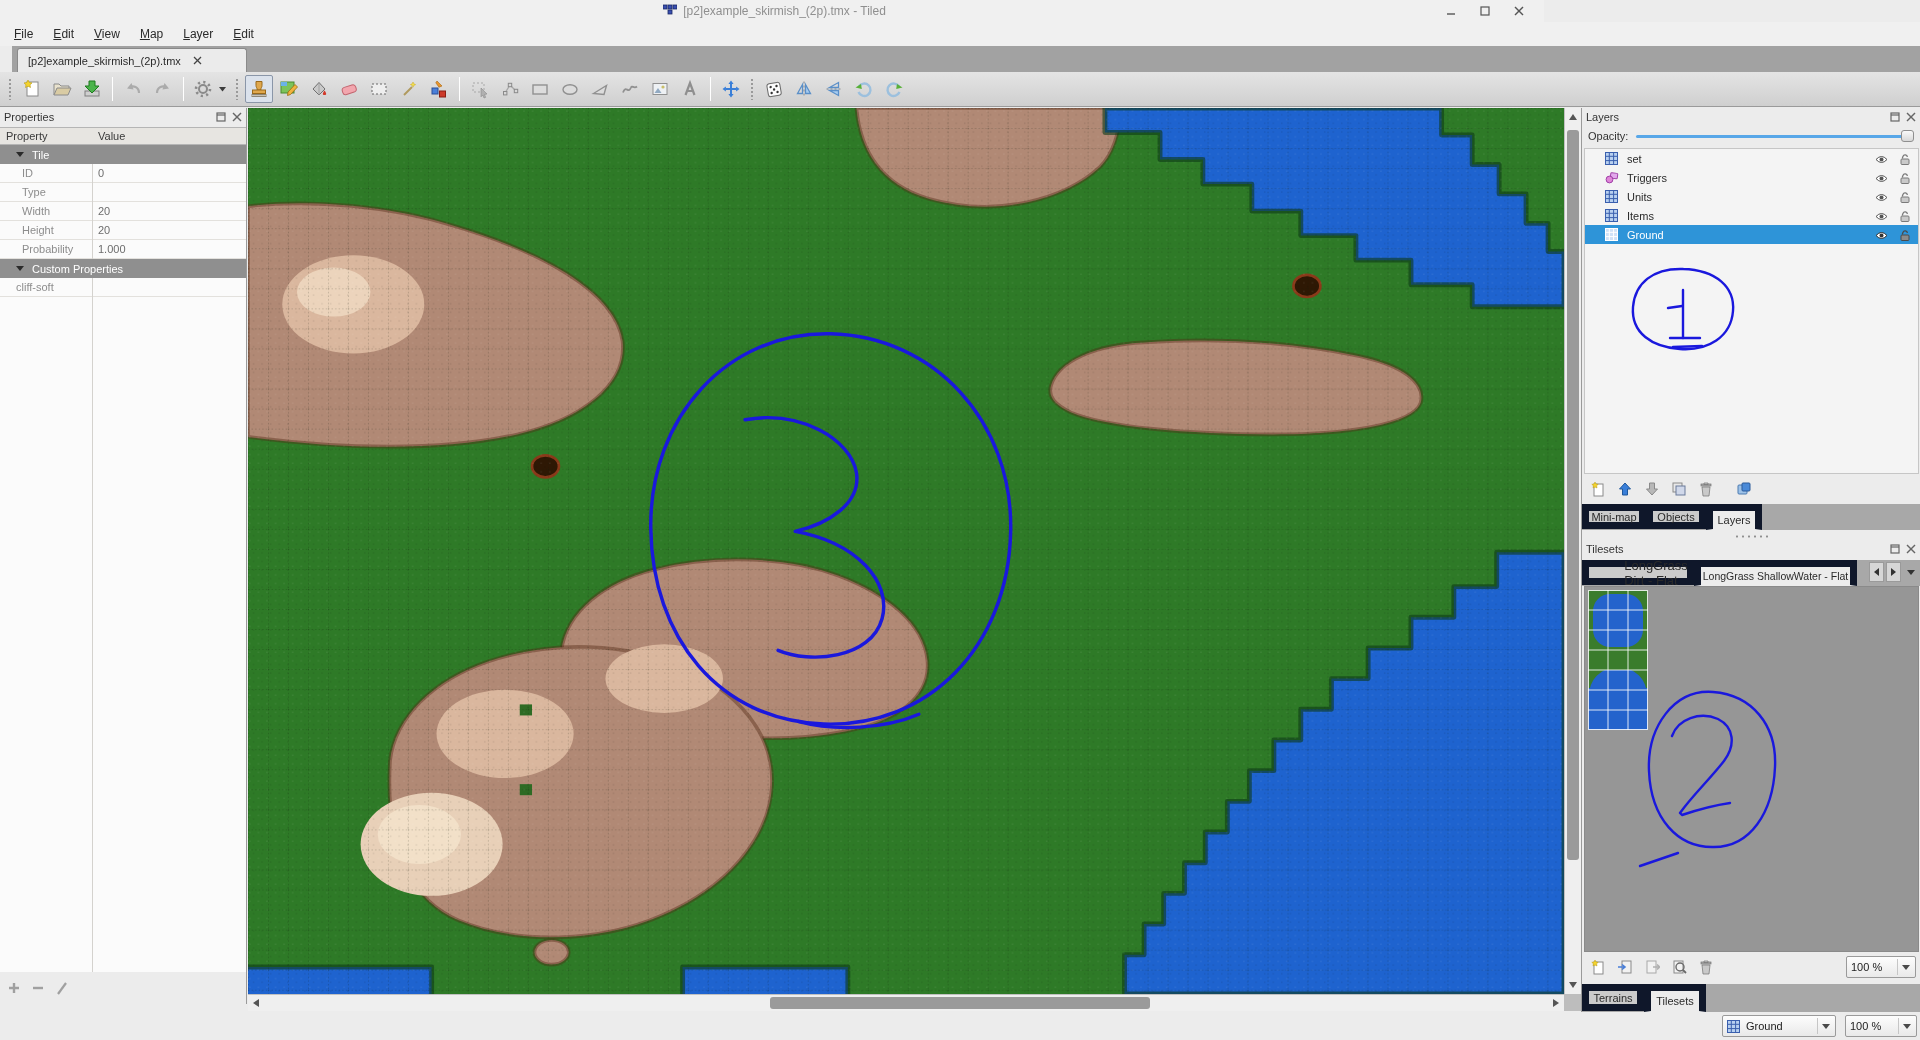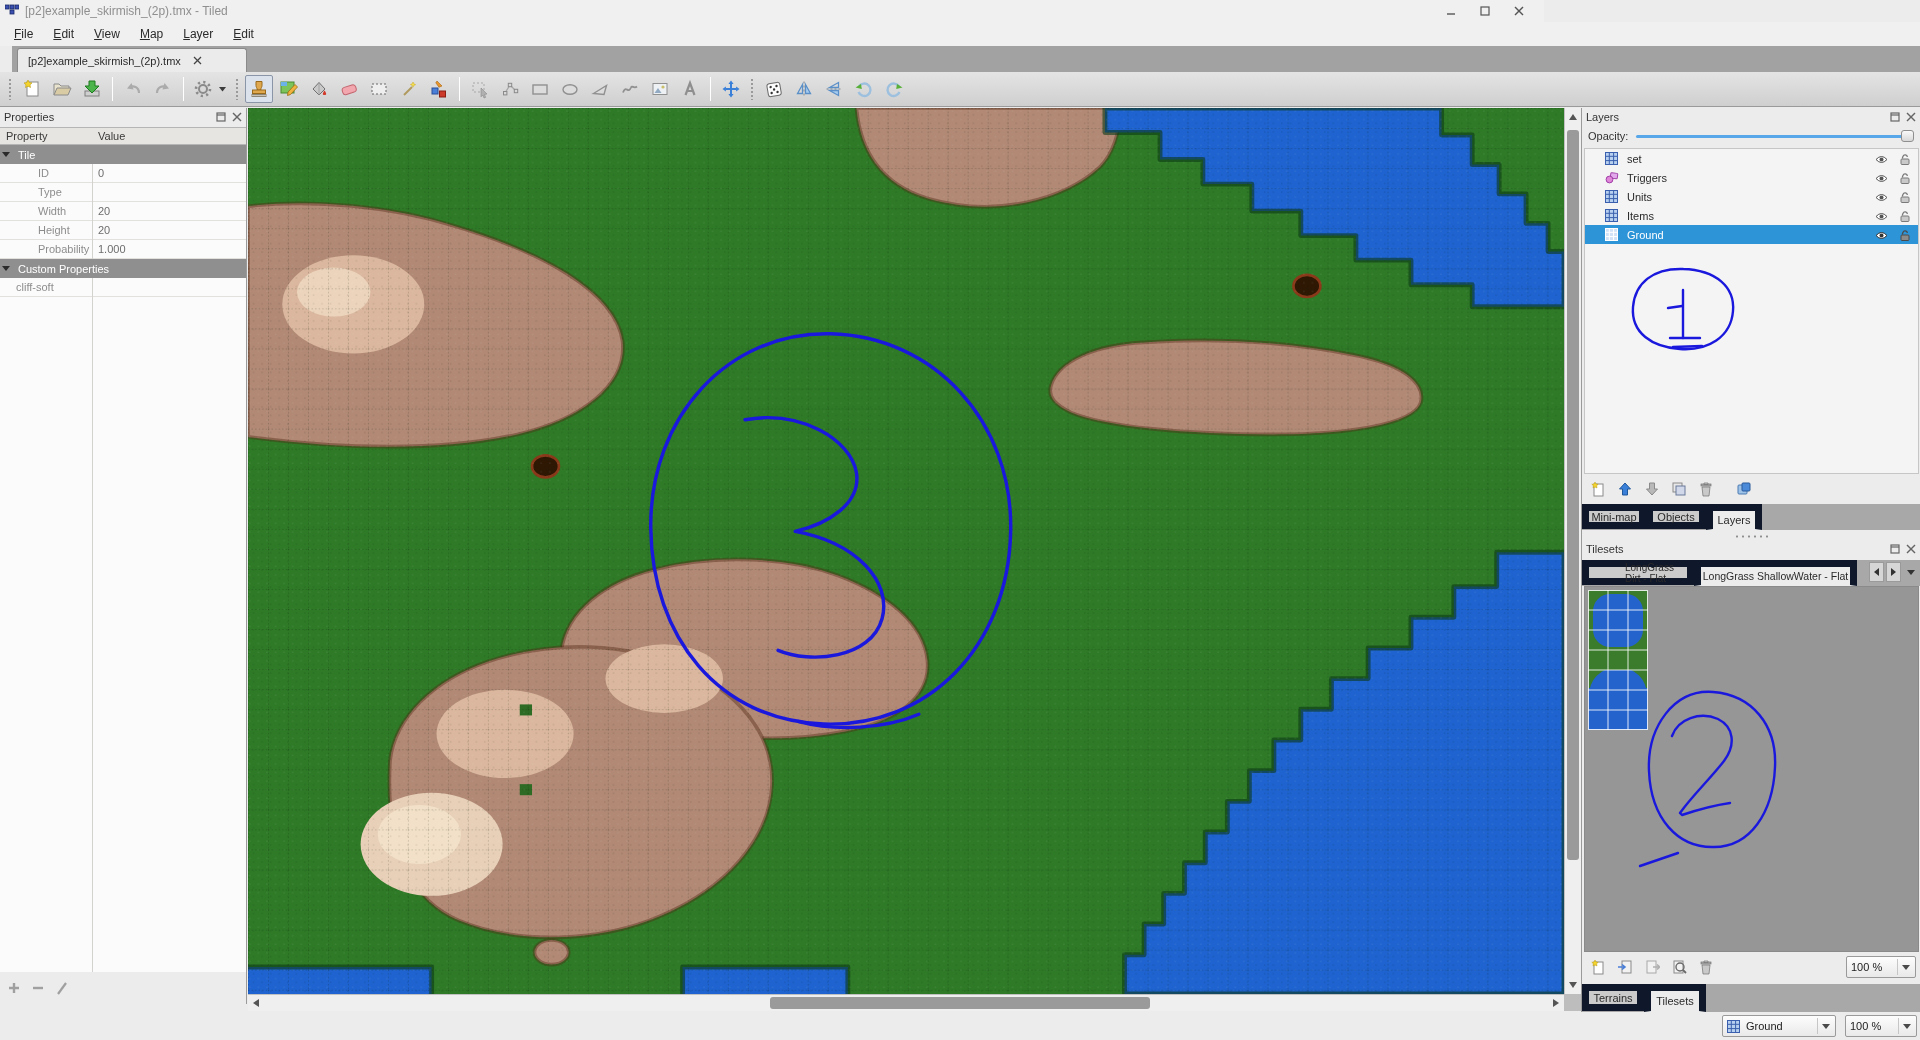--- a/index.html
+++ b/index.html
@@ -2,21 +2,21 @@
 <html><head>
 <meta charset="utf-8">
 <style>
   * { margin:0; padding:0; box-sizing:border-box; }
   html,body { width:1920px; height:1040px; overflow:hidden; background:#ececec;
     font-family:"Liberation Sans", sans-serif; font-size:11px; color:#222; }
   #app { position:relative; width:1920px; height:1040px; }
 
   
   #titlebar { position:absolute; left:0; top:0; width:1544px; height:22px;
-    background:#f0f0f0; display:flex; align-items:center; }
+    background:#f0f0f0; display:flex; align-items:center;justify-content:center; }
   #titlebar .app-icon { margin:0 6px 0 5px; }
   #titlebar .title { color:#8f8f8f; font-size:12px; }
   #win-controls { position:absolute; right:8px; top:0; height:22px; display:flex; }
   .win-btn { width:34px; height:22px; display:flex; align-items:center; justify-content:center; }
   .win-btn svg { stroke:#555; }
 
   
   #menubar { position:absolute; left:0; top:22px; width:1920px; height:24px;
     background:#f0f0f0; display:flex; align-items:center; padding-left:4px; }
   .menu-item { display:inline-block; padding:4px 10px; font-size:12px; color:#2a2a2a; }
@@ -50,25 +50,25 @@
   .dock-header .dock-title { flex:1; }
   .dock-header svg { margin-left:6px; }
   #prop-table { position:absolute; left:0; top:19px; width:246px; bottom:32px;
     background:#fbfbfb; border-top:1px solid #b5b5b5; }
   #prop-col-divider { position:absolute; left:92px; top:17px; bottom:0; width:1px; background:#d4d2ce; }
   .prop-header-row { height:17px; background:#e7e5e1; border-bottom:1px solid #b5b5b5;
     display:flex; color:#3a3a3a; }
   .prop-header-row span:first-child { width:92px; padding:2px 0 0 6px; }
   .prop-header-row span:last-child { padding:2px 0 0 6px; }
   .prop-group { height:19px; background:#8f8f8f; color:#fff; display:flex; align-items:center;
-    padding-left:2px; position:relative; z-index:1; }
+    padding-left:16px; position:relative; z-index:1; }
   .prop-group .tri { width:0; height:0; border-left:4px solid transparent;
     border-right:4px solid transparent; border-top:5px solid #2a2a2a; margin-right:8px; }
   .prop-row { height:19px; display:flex; border-bottom:1px solid #e3e1dd; }
-  .prop-row .p-label { width:92px; padding:3px 0 0 38px; color:#8d8d8d; }
+  .prop-row .p-label { width:92px; padding:3px 0 0 22px; color:#8d8d8d; }
   .prop-row .p-value { flex:1; padding:3px 0 0 6px; color:#6d6d6d; }
   #prop-footer { position:absolute; left:0; bottom:4px; height:24px; display:flex;
     align-items:center; padding-left:6px; gap:8px; }
 
   
   #canvas { position:absolute; left:248px; top:108px; width:1333px; height:903px; background:#bdbdbd; }
   #map-svg { position:absolute; left:0; top:0; }
   .vscroll { position:absolute; right:0; top:0; width:17px; height:886px; background:#efefef; border-left:1px solid #c0c0c0; }
   .hscroll { position:absolute; left:0; bottom:0; height:17px; width:1316px; background:#efefef; border-top:1px solid #c0c0c0; }
   .scroll-thumb { position:absolute; background:#9a9a9a; border-radius:3px; }
@@ -667,21 +667,21 @@
           <rect x="1" y="1" width="8" height="8" fill="none" stroke="#666" stroke-width="1.2"></rect>
           <line x1="1" y1="3" x2="9" y2="3" stroke="#666" stroke-width="1.2"></line>
         </svg>
       <svg width="10" height="10" viewBox="0 0 10 10">
           <line x1="1" y1="1" x2="9" y2="9" stroke="#666" stroke-width="1.4"></line>
           <line x1="9" y1="1" x2="1" y2="9" stroke="#666" stroke-width="1.4"></line>
         </svg>
     </div>
 
     <div class="tabs-row" id="tileset-tabs">
-      <div class="tab" style="left:0;width:112px;font-size:10px;padding-left:36px;">
+      <div class="tab" style="left:0;width:112px;font-size:13px;padding-left:36px;">
           <span>LongGrass Dirt - Flat</span>
         </div>
       <div class="tab active" style="left:112px;width:163px;font-size:10.5px;">
           <span>LongGrass ShallowWater - Flat</span>
         </div>
     </div>
     <div id="tileset-nav">
       <div class="nav-btn">
           <div class="arr" style="position:static;border-top:4px solid transparent;border-bottom:4px solid transparent;border-right:5px solid #333;"></div>
         </div>

